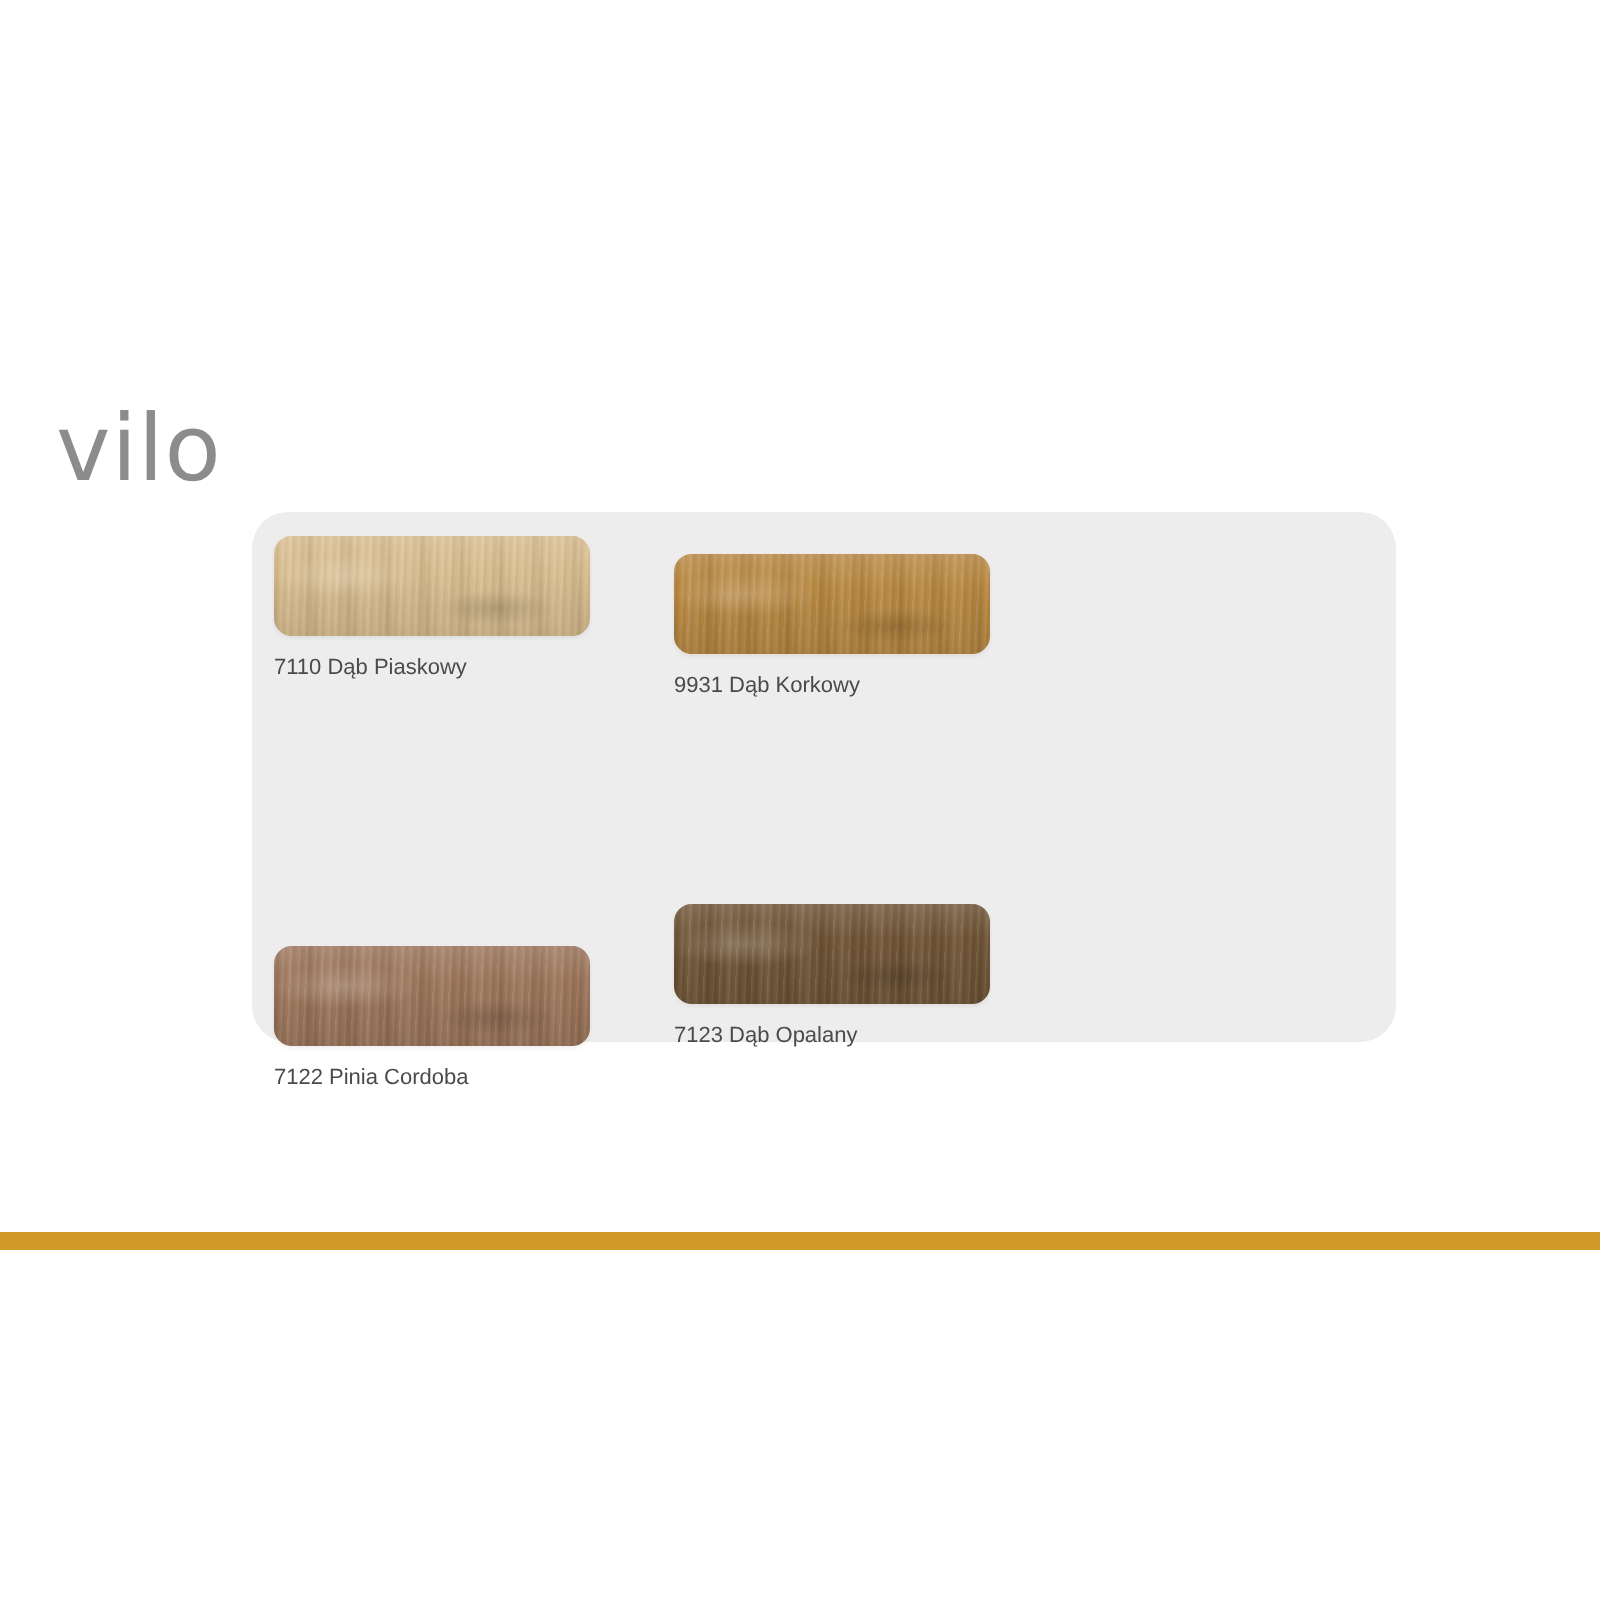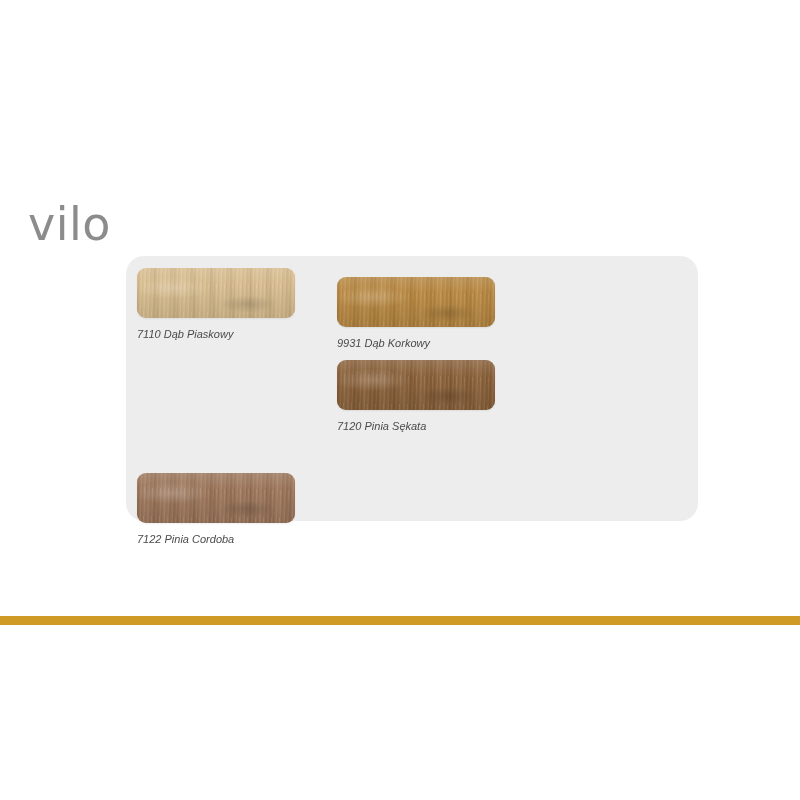--- a/index.html
+++ b/index.html
@@ -40,21 +40,20 @@
 
   
   .panel {
     position: absolute;
     left: 126px;
     top: 256px;
     width: 572px;
     height: 265px;
     background: #ededed;
     border-radius: 18px;
-    font-style: italic;
   }
 
   .grid {
     position: absolute;
     inset: 0;
   }
 
   .cell {
     position: absolute;
     width: 158px;
@@ -164,34 +163,34 @@
           <div class="label">7110 Dąb Piaskowy</div>
         </div>
         <div class="cell" style="left: 211px; top: 21px;">
           <div class="swatch" style="background: rgb(184, 135, 63);">
             <div class="grain-a"></div>
             <div class="grain-b"></div>
             <div class="grain-c"></div>
           </div>
           <div class="label">9931 Dąb Korkowy</div>
         </div>
-        <div class="cell" style="left: 211px; top: 104px;">
-          <div class="swatch" style="background: rgb(138, 96, 56);">
-            <div class="grain-a"></div>
-            <div class="grain-b"></div>
-            <div class="grain-c"></div>
-          </div>
-          <div class="label">7120 Pinia Sękata</div>
-        </div>
         <div class="cell" style="left: 11px; top: 188px; margin-top: 29px;">
           <div class="swatch" style="background: rgb(156, 117, 89);">
             <div class="grain-a"></div>
             <div class="grain-b"></div>
             <div class="grain-c"></div>
           </div>
           <div class="label">7122 Pinia Cordoba</div>
+        </div>
+        <div class="cell" style="left: 211px; top: 196px;">
+          <div class="swatch" style="background: rgb(111, 83, 52);">
+            <div class="grain-a"></div>
+            <div class="grain-b"></div>
+            <div class="grain-c"></div>
+          </div>
+          <div class="label">7123 Dąb Opalany</div>
         </div>
       </div>
   </div>
 
   <div class="gold-bar"></div>
 
 </div>
 
 </body></html>

